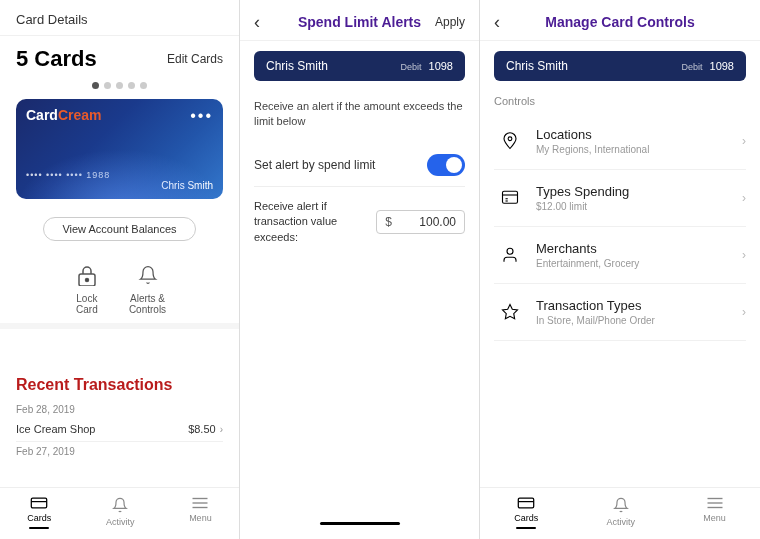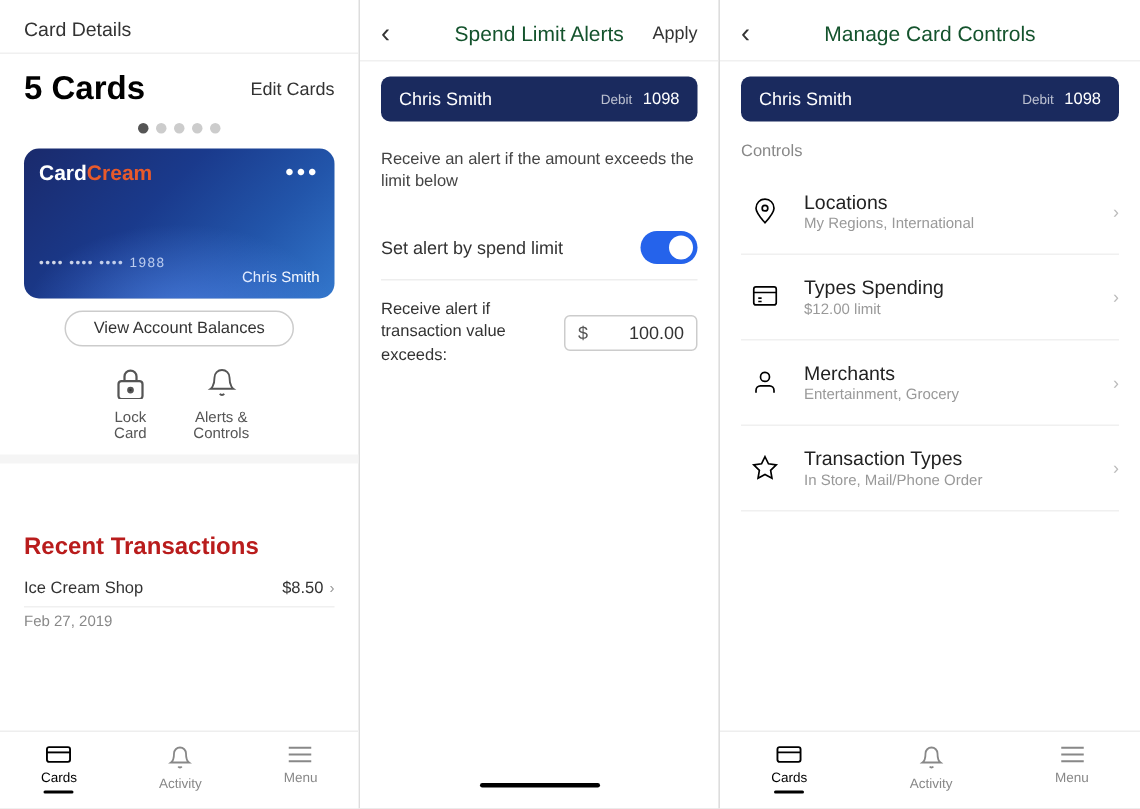--- a/index.html
+++ b/index.html
@@ -124,21 +124,21 @@
 
     .card-visual .card-name {
       color: #fff;
       font-size: 10px;
       font-weight: 500;
       align-self: flex-end;
     }
 
     .view-balance-btn {
       display: block;
-      margin: 2px auto;
+      margin: 12px auto;
       background: #fff;
       border: 1px solid #ccc;
       border-radius: 15px;
       padding: 5px 18px;
       font-size: 11px;
       color: #333;
       cursor: pointer;
     }
 
     .card-actions {
@@ -272,22 +272,22 @@
     .panel-header .back-btn {
       position: absolute;
       left: 14px;
       font-size: 18px;
       color: #333;
       cursor: pointer;
     }
 
     .panel-header .header-title {
       font-size: 14px;
-      font-weight: 400;
-      color: #14532d;
+      font-weight: 700;
+      color: #4c1d95;
     }
 
     .panel-header .header-action {
       position: absolute;
       right: 14px;
       font-size: 12px;
       color: #333;
       cursor: pointer;
     }
 
@@ -545,20 +545,21 @@
           <path d="M18 8A6 6 0 0 0 6 8c0 7-3 9-3 9h18s-3-2-3-9"></path>
           <path d="M13.73 21a2 2 0 0 1-3.46 0"></path>
         </svg>
       </div>
       <span style="font-size:10px;text-align:center;color:#555;">Alerts &amp;<br>Controls</span>
     </div>
   </div>
 
   <div class="recent-transactions">
     <div class="recent-title">Recent Transactions</div>
+    <div class="trans-date">Feb 28, 2019</div>
     <div class="trans-row">
       <span class="trans-name">Ice Cream Shop</span>
       <span class="trans-amount">
         $8.50 <span class="chevron-right">›</span>
       </span>
     </div>
     <div class="trans-date">Feb 27, 2019</div>
   </div>
 
   <div class="bottom-nav">

